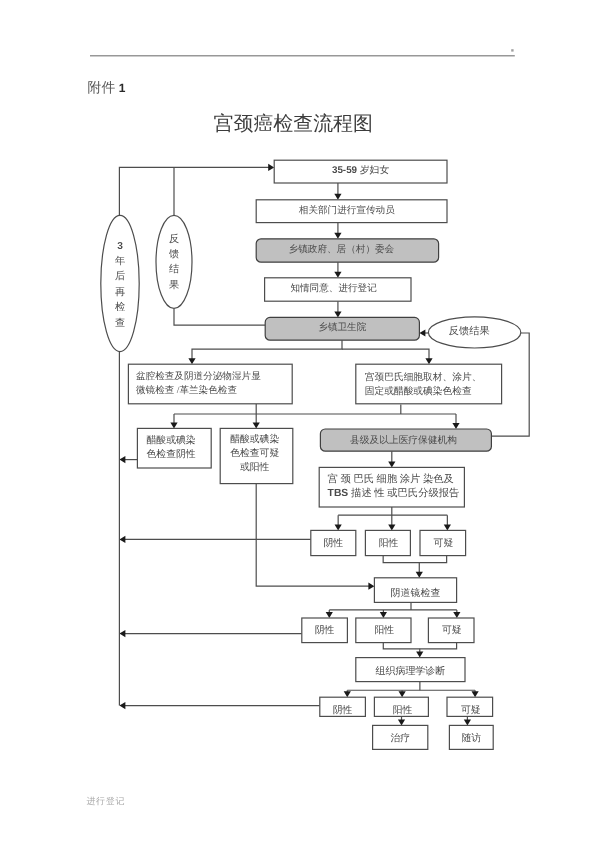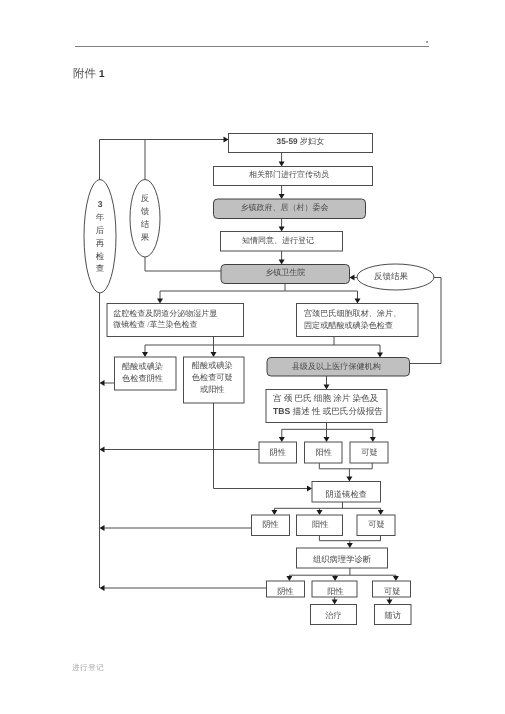--- a/index.html
+++ b/index.html
@@ -20,20 +20,21 @@
   .edge{stroke:#4d4d4d;stroke-width:1;fill:none;}
   .ahead{fill:#1a1a1a;stroke:none;}
 </style>
 </head>
 <body>
 
 <div id="page">
   <div class="hdr-rule"></div>
   <div class="hdr-dot"></div>
   <div class="attach"><span>附件</span> <span class="num">1</span></div>
+  <div class="title">宫颈癌检查流程图</div>
   <svg class="flow" viewBox="0 0 505 714">
     <g id="edges">
         <path d="M 99.5 180 L 99.5 139.5 L 226 139.5" class="edge"></path>
         <path d="M 228.5 139.5 L 223.5 136.5 L 223.5 142.5 Z" class="ahead"></path>
         <path d="M 145 180 L 145 139.5" class="edge"></path>
         <path d="M 281.6 152.5 L 281.6 164" class="edge"></path>
         <path d="M 281.6 166.5 L 278.6 161.5 L 284.6 161.5 Z" class="ahead"></path>
         <path d="M 281.6 185.5 L 281.6 196.5" class="edge"></path>
         <path d="M 281.6 199 L 278.6 194 L 284.6 194 Z" class="ahead"></path>
         <path d="M 281.6 218.5 L 281.6 229" class="edge"></path>

